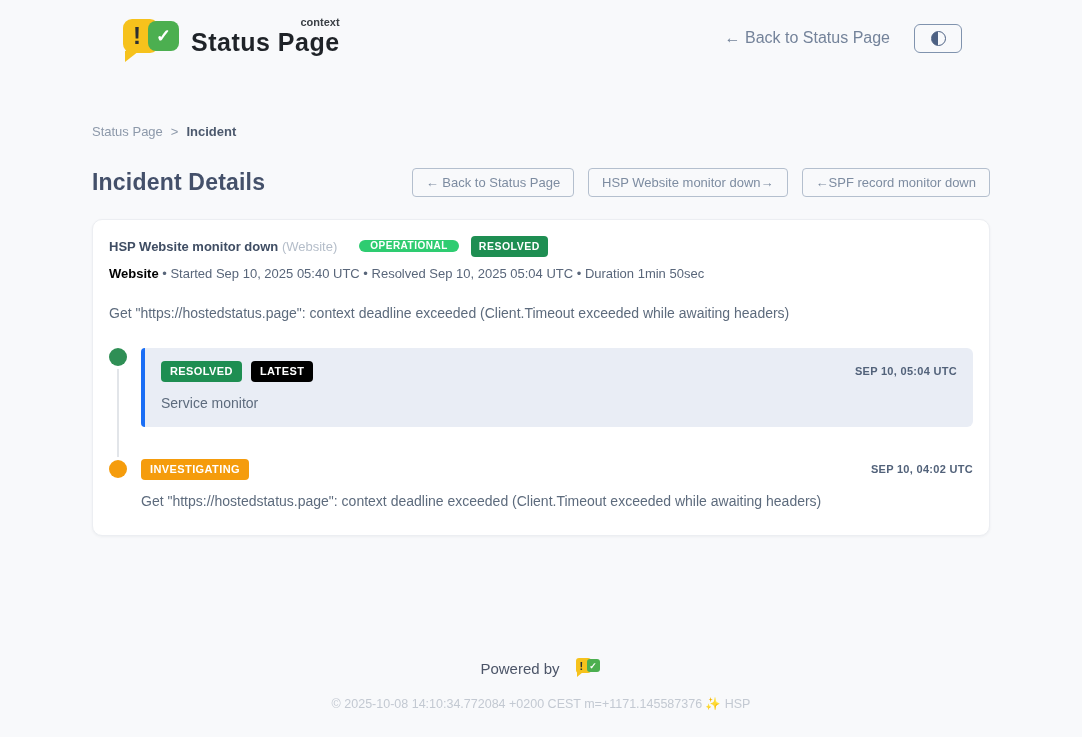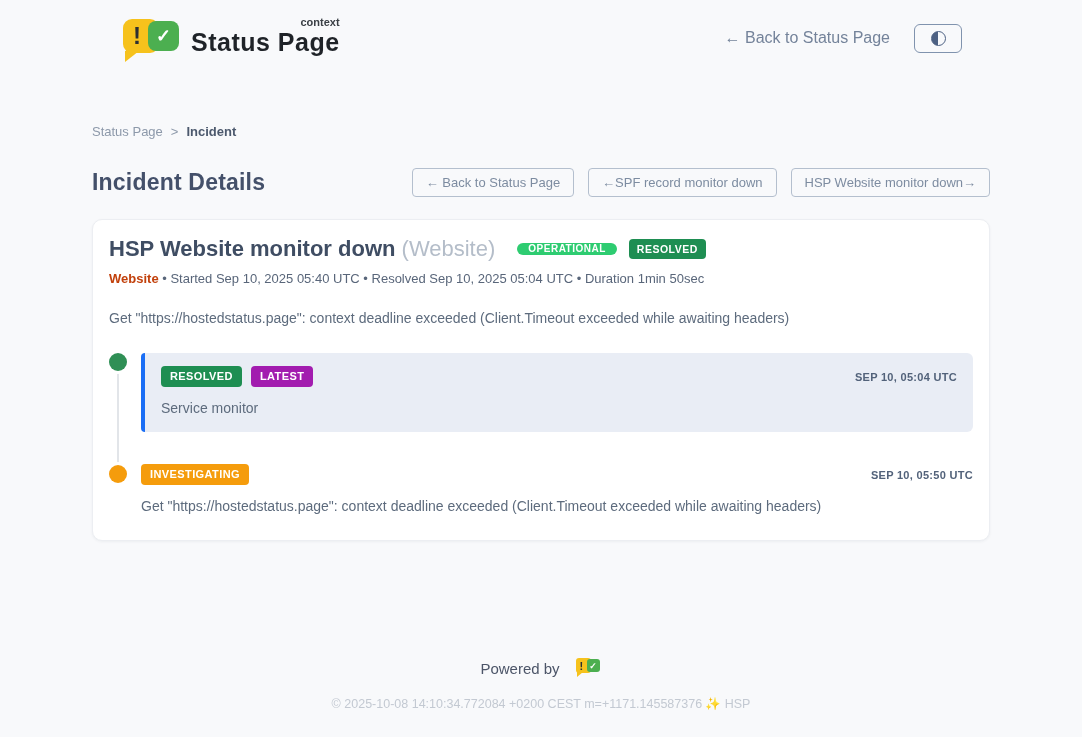--- a/index.html
+++ b/index.html
@@ -86,36 +86,36 @@
   
   .card {
     margin-top: 22px;
     background: #fff;
     border: 1px solid #eceef2;
     border-radius: 10px;
     box-shadow: 0 1px 3px rgba(20,30,60,0.05);
     padding: 16px 16px 26px;
   }
   .card-title-row { display: flex; align-items: center; }
-  .incident-title { font-size: 22px; font-weight: 700; color: #3f4d63; }
+  .incident-title { font-size: 13px; font-weight: 700; color: #3f4d63; }
   .incident-suffix { color: #b4bdc9; font-weight: 400; }
   .badge {
     color: #fff; font-weight: 700; letter-spacing: 0.5px;
     display: inline-block; line-height: 1;
   }
   .badge-operational {
     background: #2ecc71; font-size: 10px;
     padding: 1px 11px; border-radius: 999px; margin-left: 22px;
   }
   .badge-resolved-top {
     background: #1e8e52; font-size: 10.5px;
     padding: 5px 8px; border-radius: 4px; margin-left: 12px;
   }
   .meta { margin-top: 9px; font-size: 13px; color: #59667a; }
-  .meta .component { font-weight: 700; color: #c2410c; }
+  .meta .component { font-weight: 700; color: #000000; }
   .description { margin-top: 24px; font-size: 14px; color: #5d6b7d; }
 
   
   .timeline { position: relative; margin-top: 27px; }
   .timeline-line {
     position: absolute; left: 8px; top: 12px; bottom: 38px;
     width: 2px; background: #e2e5e9;
   }
   .t-entry { display: flex; align-items: flex-start; gap: 14px; position: relative; }
   .t-entry + .t-entry { margin-top: 32px; }
@@ -132,21 +132,21 @@
     border-radius: 4px 6px 6px 4px;
     padding: 13px 16px 16px;
   }
   .t-head { display: flex; align-items: center; justify-content: space-between; }
   .t-badges { display: flex; gap: 9px; }
   .t-badge {
     color: #fff; font-size: 11px; font-weight: 700; letter-spacing: 0.4px;
     padding: 5px 9px; border-radius: 4px; line-height: 1;
   }
   .t-badge.green { background: #1e8e52; }
-  .t-badge.blue { background: #a21caf; }
+  .t-badge.blue { background: #000000; }
   .t-badge.orange { background: #f59c0c; text-align: right; }
   .t-time { font-size: 11px; font-weight: 700; color: #52627a; letter-spacing: 0.3px; }
   .t-message { margin-top: 13px; font-size: 14px; color: #5d6b7d; }
 
   
   .footer { margin-top: auto; text-align: center; padding-bottom: 26px; }
   .powered {
     display: flex; align-items: center; justify-content: center; gap: 16px;
     font-size: 15px; color: #4c5568; cursor: pointer;
   }
@@ -202,22 +202,22 @@
   <nav class="breadcrumb">
     <span class="crumb-root">Status Page</span>
     <span class="crumb-sep">&gt;</span>
     <span class="crumb-current">Incident</span>
   </nav>
 
   <div class="title-row">
     <h1 class="page-title">Incident Details</h1>
     <div class="nav-buttons">
       <button class="nav-btn">← Back to Status Page</button>
+      <button class="nav-btn">HSP Website monitor down→</button>
       <button class="nav-btn">←SPF record monitor down</button>
-      <button class="nav-btn">HSP Website monitor down→</button>
     </div>
   </div>
 
   <section class="card">
     <div class="card-title-row">
       <h2 class="incident-title">
         <span>HSP Website monitor down</span>
         <span class="incident-suffix">(Website)</span>
       </h2>
       <span class="badge badge-operational">OPERATIONAL</span>
@@ -246,21 +246,21 @@
         </div>
       </div>
 
       <div class="t-entry">
         <span class="t-dot orange"></span>
         <div class="t-content plain">
           <div class="t-head">
             <div class="t-badges">
               <span class="t-badge orange">INVESTIGATING</span>
             </div>
-            <span class="t-time">SEP 10, 05:50 UTC</span>
+            <span class="t-time">SEP 10, 04:02 UTC</span>
           </div>
           <div class="t-message">Get "https://hostedstatus.page": context deadline exceeded (Client.Timeout exceeded while awaiting headers)</div>
         </div>
       </div>
     </div>
   </section>
 </main>
 
 <footer class="footer">
   <div class="powered">

